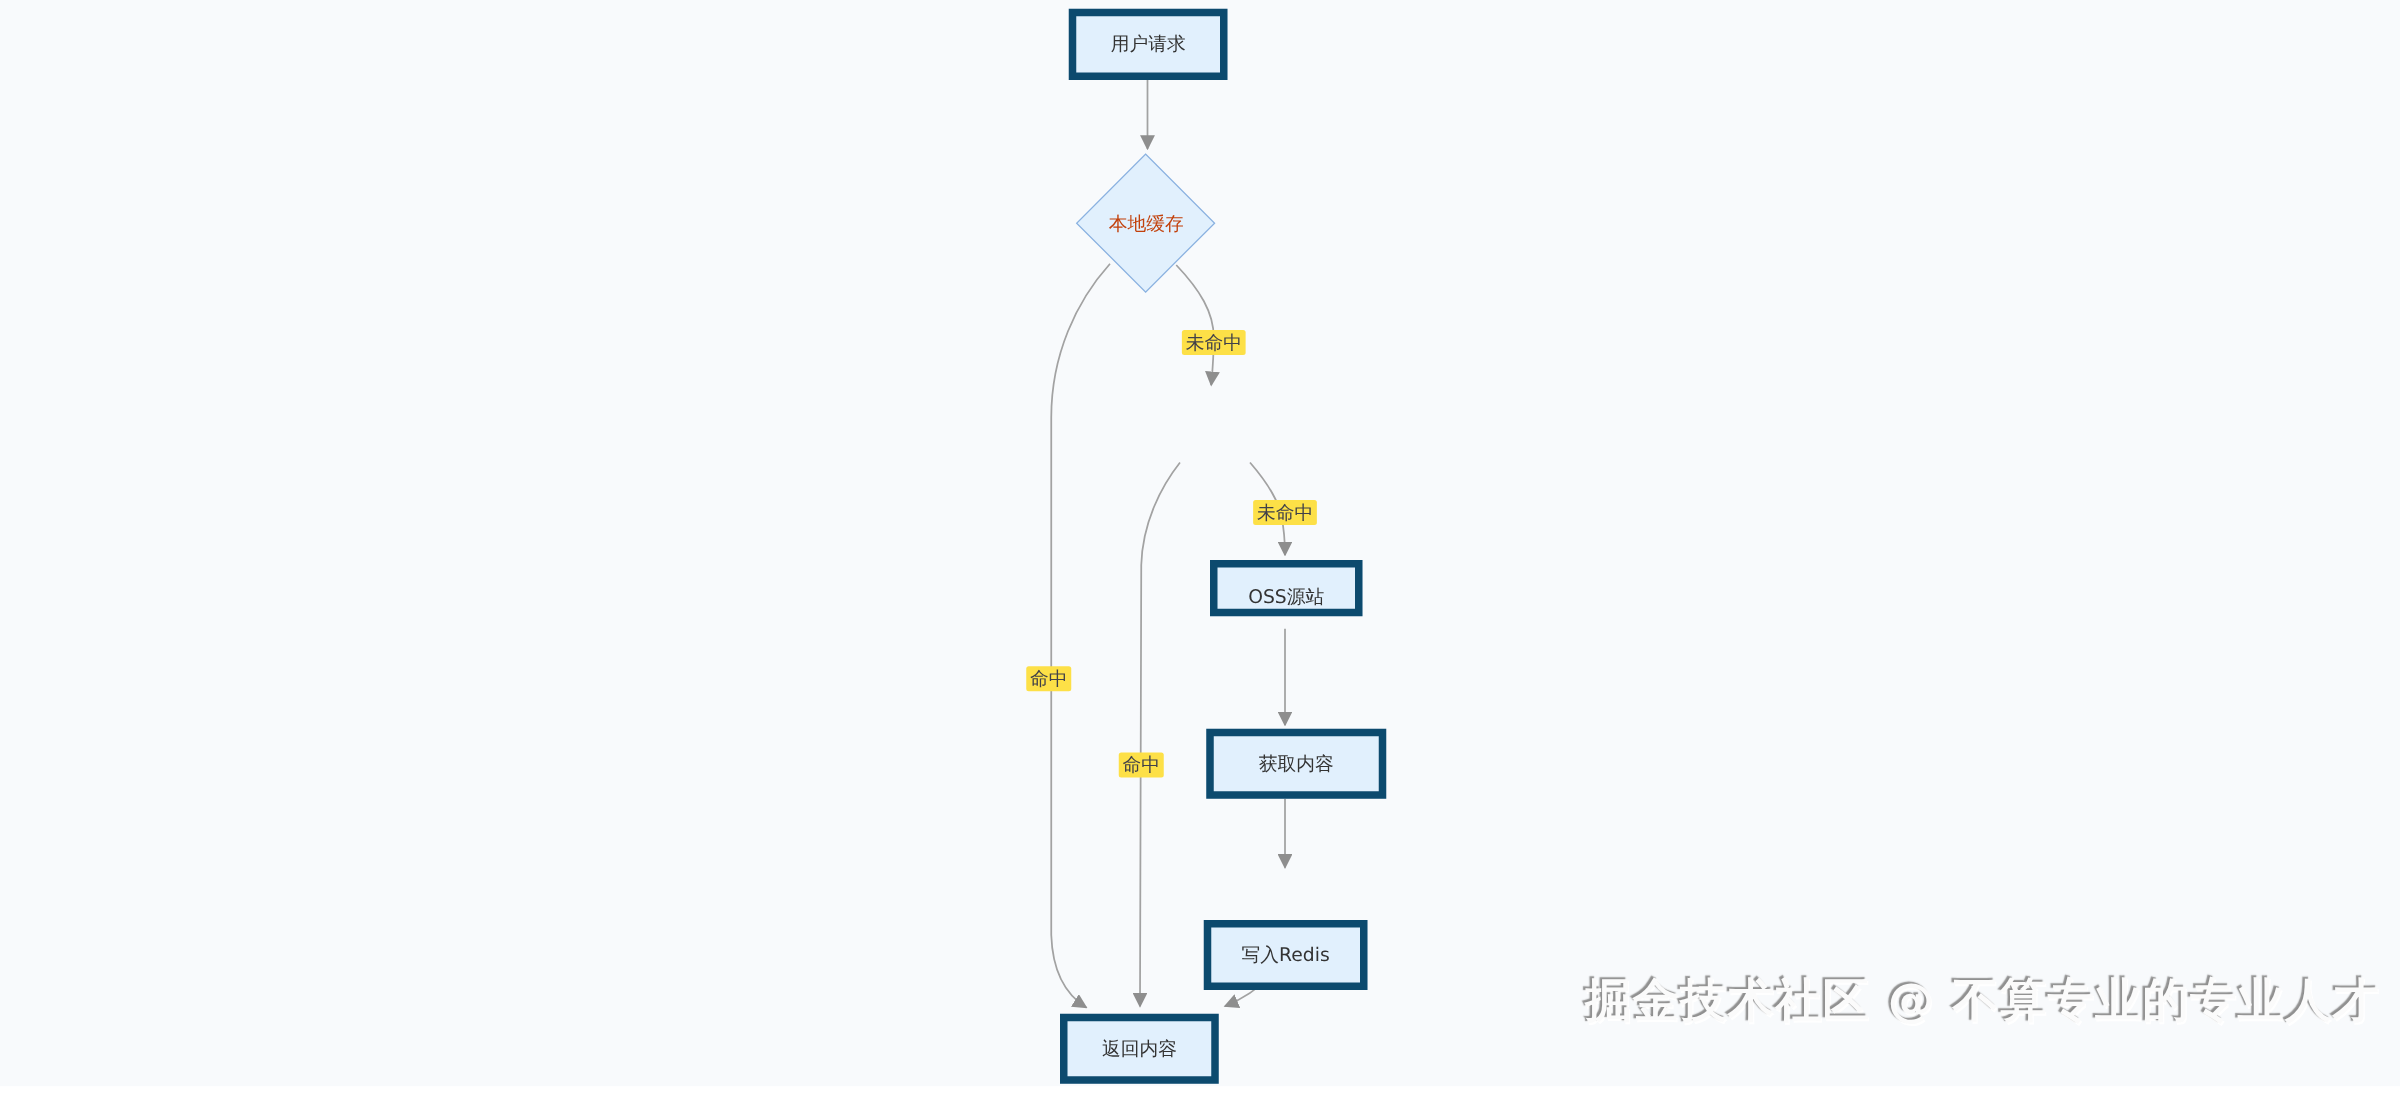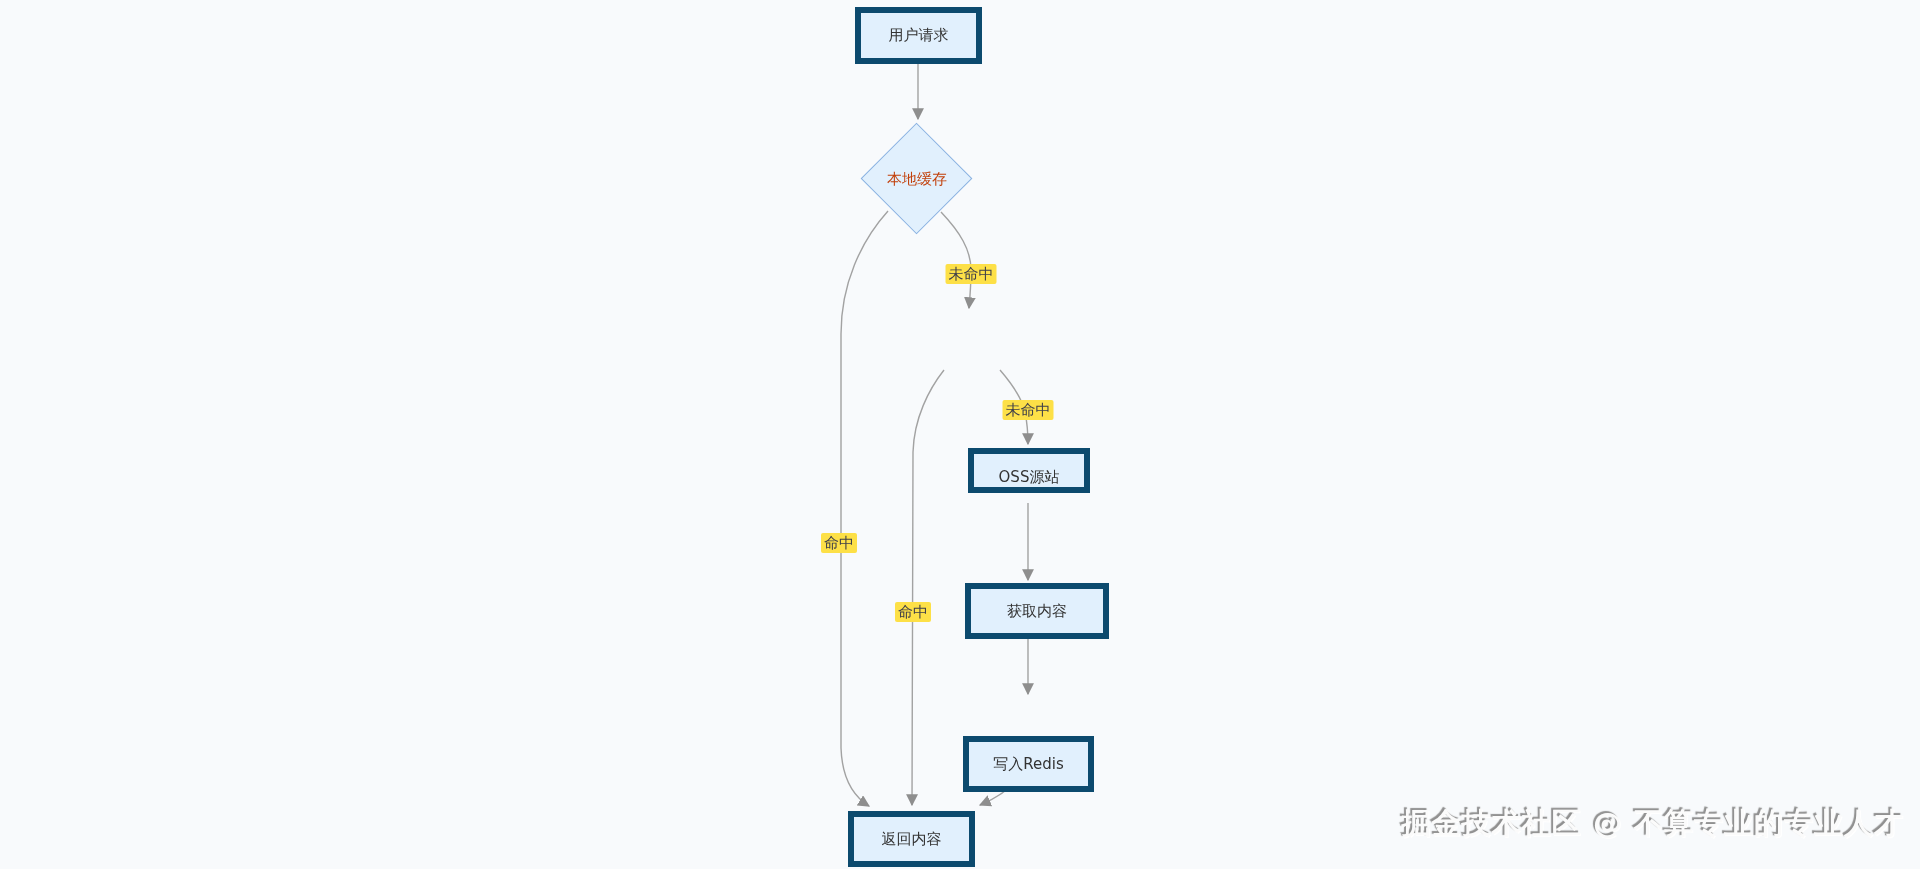--- a/index.html
+++ b/index.html
@@ -58,23 +58,23 @@
     color: #404049;
     font-size: 15px;
     line-height: 18px;
     padding: 1px 3px;
     border-radius: 2px;
     white-space: nowrap;
     z-index: 3;
   }
   .watermark {
     position: absolute;
-    top: 804px;
+    top: 776px;
     right: 16px;
-    font-size: 29px;
+    font-size: 37px;
     font-weight: bold;
     color: #fbfbfb;
     text-shadow: -2px -2px 1px #909090, 1px 1px 0 #ffffff;
     letter-spacing: 1px;
     z-index: 4;
     white-space: nowrap;
   }
   .footer-strip {
     position: absolute;
     left: 0; bottom: 0;

